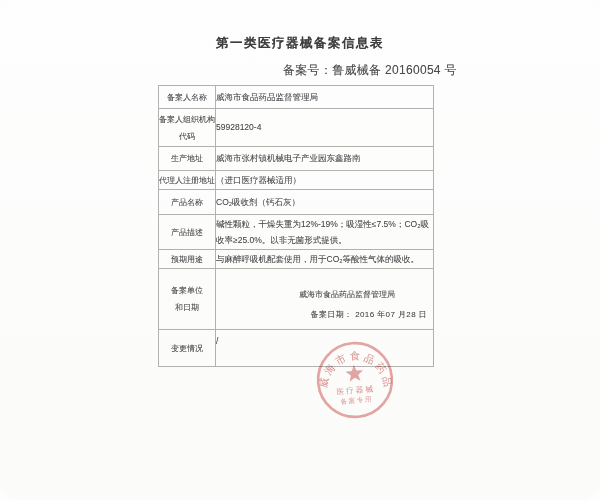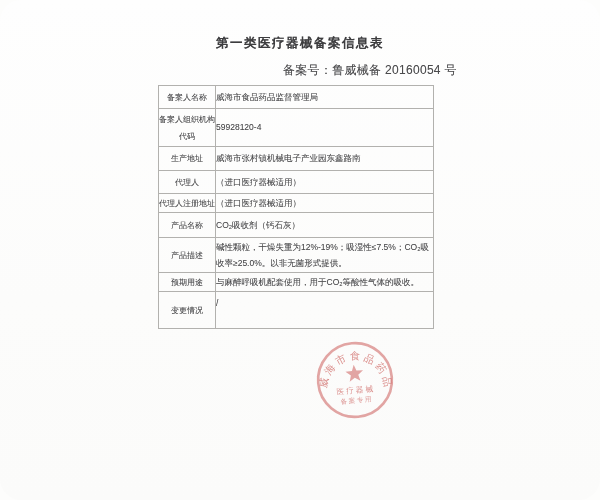--- a/index.html
+++ b/index.html
@@ -89,39 +89,45 @@
     </tr>
     <tr class="r2">
       <td class="lbl">备案人组织机构
 代码</td>
       <td class="val">59928120-4</td>
     </tr>
     <tr class="r4">
       <td class="lbl">生产地址</td>
       <td class="val">威海市张村镇机械电子产业园东鑫路南</td>
     </tr>
-    <tr class="r5">
-      <td class="lbl">代理人</td>
-      <td class="val">（进口医疗器械适用）</td>
-    </tr>
     <tr class="r6">
       <td class="lbl">代理人注册地址</td>
       <td class="val">（进口医疗器械适用）</td>
     </tr>
     <tr class="r7">
       <td class="lbl">产品名称</td>
       <td class="val">CO₂吸收剂（钙石灰）</td>
     </tr>
     <tr class="r9">
       <td class="lbl">产品描述</td>
       <td class="val">碱性颗粒，干燥失重为12%-19%；吸湿性≤7.5%；CO₂吸收率≥25.0%。以非无菌形式提供。</td>
     </tr>
     <tr class="r10">
       <td class="lbl">预期用途</td>
       <td class="val">与麻醉呼吸机配套使用，用于CO₂等酸性气体的吸收。</td>
+    </tr>
+    <tr class="r12">
+      <td class="lbl">备案单位
+和日期</td>
+      <td class="val">
+        <div class="unit-date-cell">
+          <div class="unit-line">威海市食品药品监督管理局</div>
+          <div class="date-line">备案日期：  2016 年07 月28 日</div>
+        </div>
+      </td>
     </tr>
     <tr class="r13">
       <td class="lbl">变更情况</td>
       <td class="val">/</td>
     </tr>
   </tbody>
     </table>
 
   <div class="seal">
     <svg viewBox="0 0 80 80">

